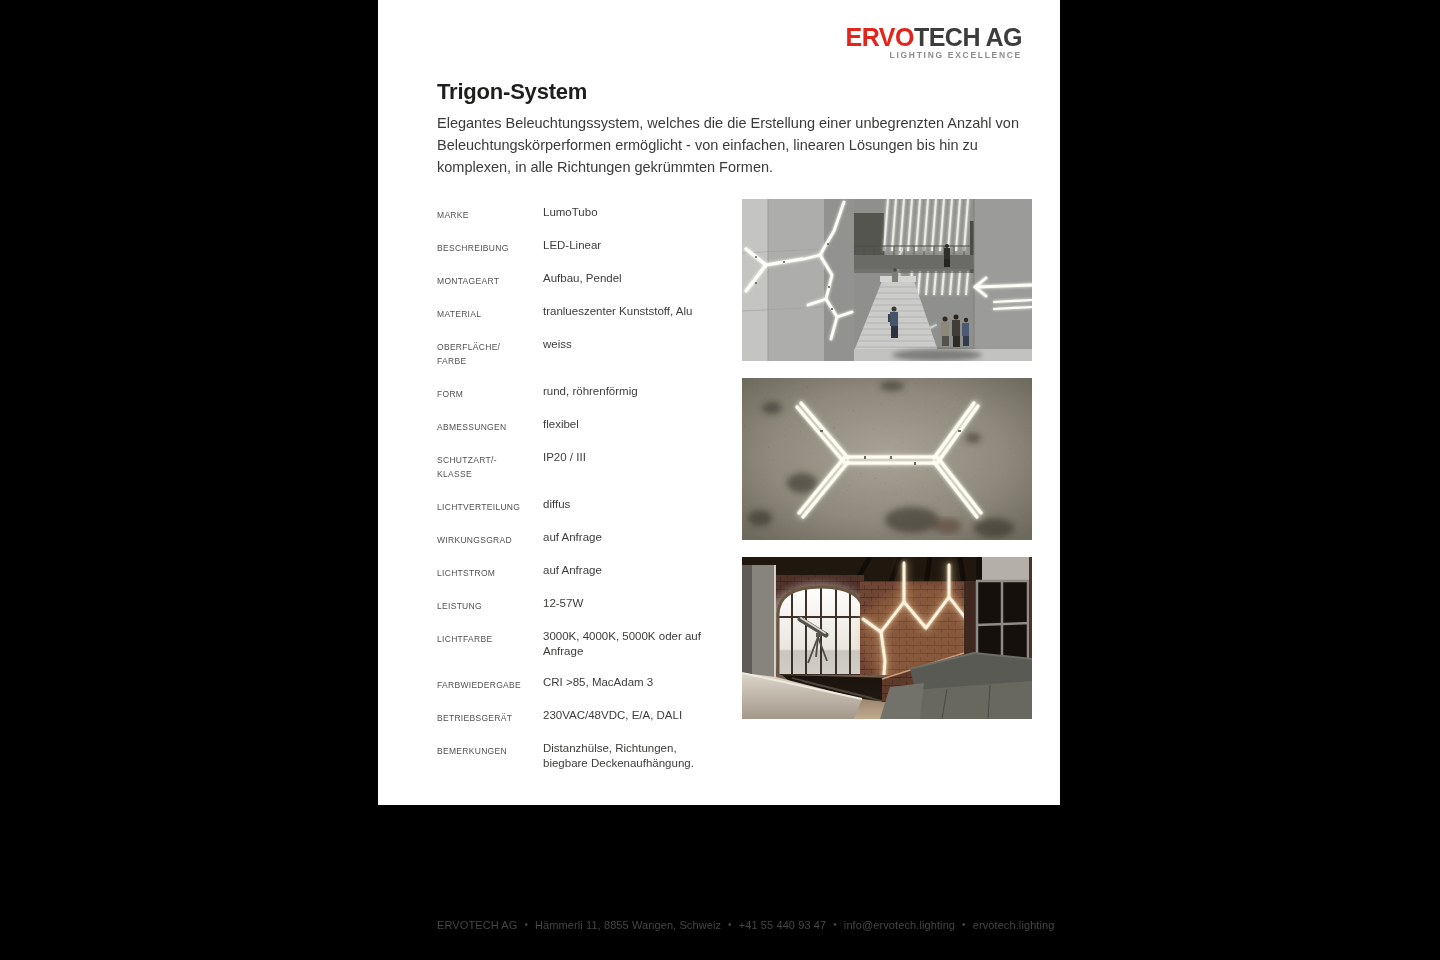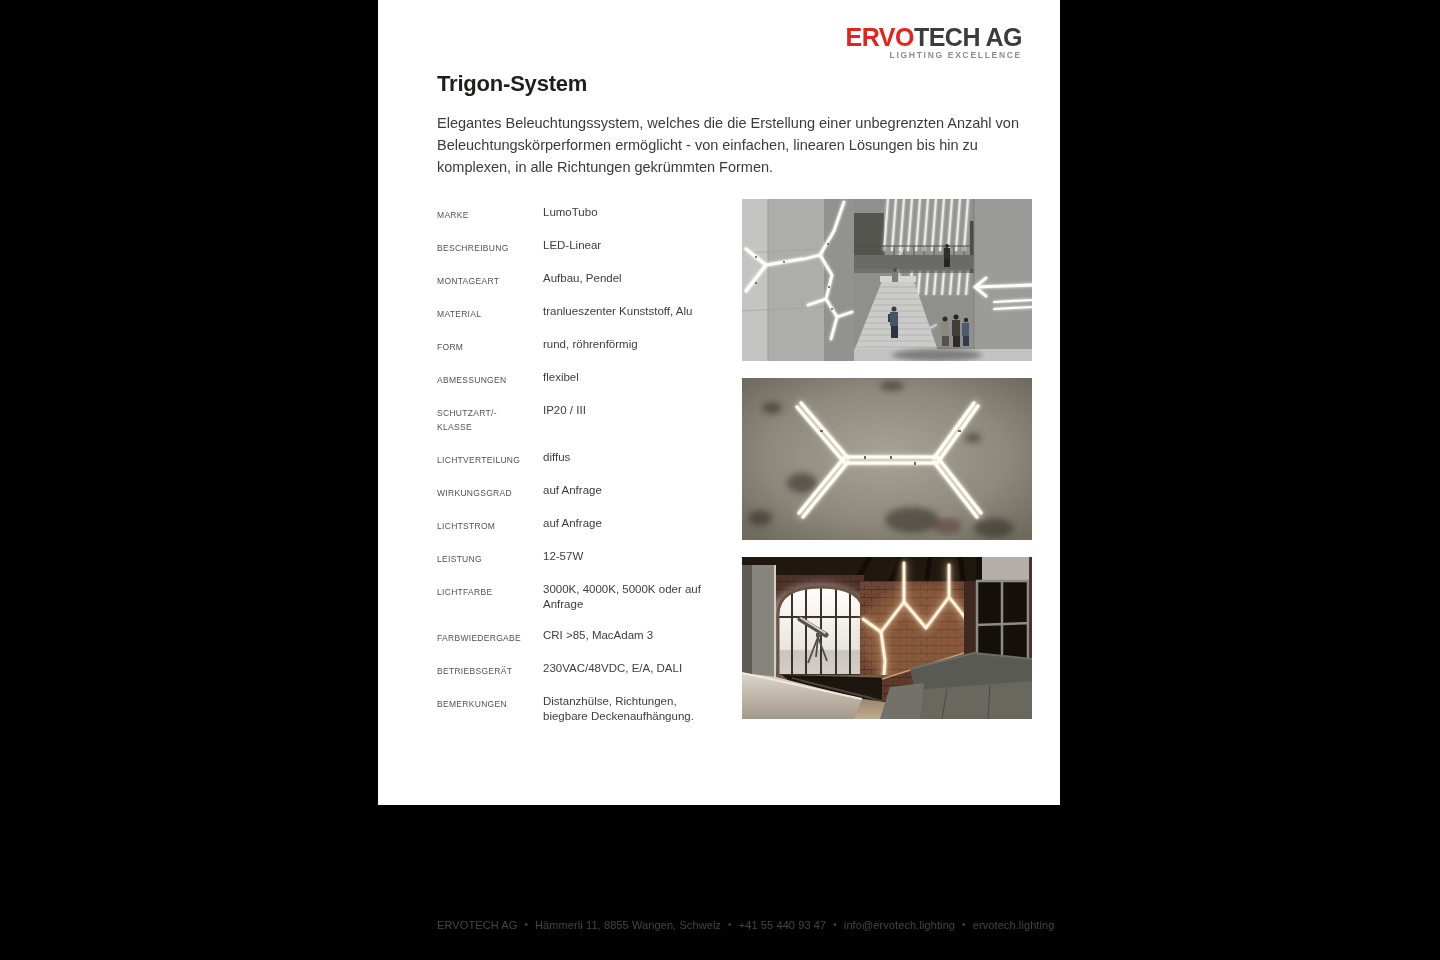--- a/index.html
+++ b/index.html
@@ -9,21 +9,21 @@
   }
   .sheet{position:absolute;left:378px;top:0;width:682px;height:805px;background:#ffffff;}
 
   
   .logo{position:absolute;top:25px;right:38px;text-align:right;line-height:1;}
   .logo-main{font-size:25px;font-weight:700;letter-spacing:-0.5px;color:#3c3c3c;}
   .logo-red{color:#e3241b;}
   .logo-tag{font-size:8.5px;font-weight:700;letter-spacing:1.7px;color:#8c8c8a;margin-top:1px;}
 
   
-  .title{position:absolute;left:59px;top:56px;font-size:22px;font-weight:700;color:#1e1e1c;letter-spacing:-0.2px;}
+  .title{position:absolute;left:59px;top:64px;font-size:22px;font-weight:700;color:#1e1e1c;letter-spacing:-0.2px;}
   .desc{position:absolute;left:59px;top:97px;width:592px;font-size:14.5px;line-height:22px;color:#3b3b39;}
 
   
   .specs{position:absolute;left:59px;top:205px;width:300px;}
   .spec-row{display:flex;align-items:flex-start;margin-bottom:16px;}
   .spec-label{width:106px;flex:0 0 106px;font-size:8.5px;letter-spacing:0.3px;color:#515150;
               padding-top:3px;white-space:pre-line;line-height:14px;}
   .spec-value{width:176px;flex:0 0 176px;font-size:11.5px;color:#3d3d3b;line-height:15px;}
 
   
@@ -57,20 +57,25 @@
         <div class="spec-label">BESCHREIBUNG</div>
         <div class="spec-value">LED-Linear</div>
       </div>
       <div class="spec-row">
         <div class="spec-label">MONTAGEART</div>
         <div class="spec-value">Aufbau, Pendel</div>
       </div>
       <div class="spec-row">
         <div class="spec-label">MATERIAL</div>
         <div class="spec-value">tranlueszenter Kunststoff, Alu</div>
+      </div>
+      <div class="spec-row">
+        <div class="spec-label">OBERFLÄCHE/
+FARBE</div>
+        <div class="spec-value">weiss</div>
       </div>
       <div class="spec-row">
         <div class="spec-label">FORM</div>
         <div class="spec-value">rund, röhrenförmig</div>
       </div>
       <div class="spec-row">
         <div class="spec-label">ABMESSUNGEN</div>
         <div class="spec-value">flexibel</div>
       </div>
       <div class="spec-row">

